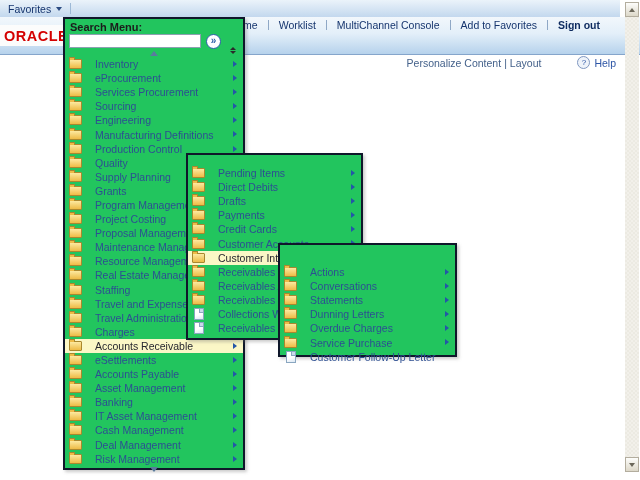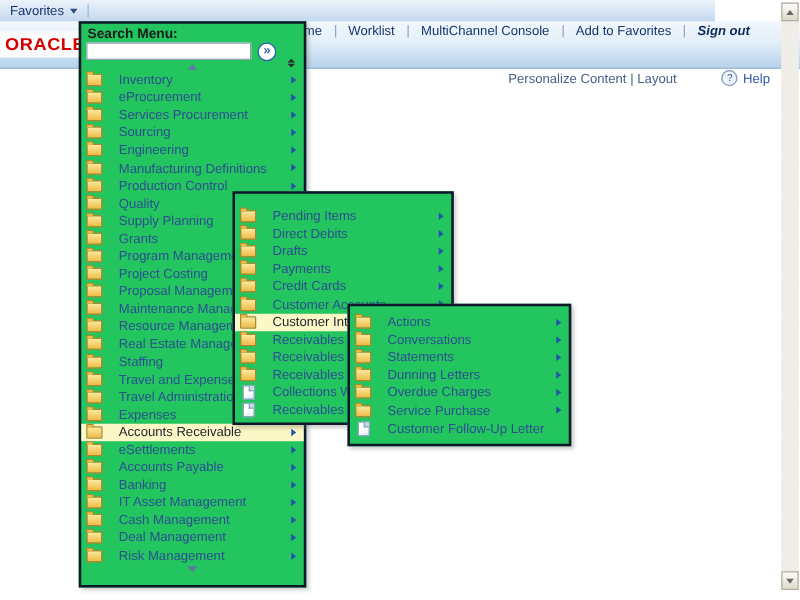--- a/index.html
+++ b/index.html
@@ -3,21 +3,21 @@
 <meta charset="utf-8">
 <style>
   html,body { margin:0; padding:0; }
   body {
     width:640px; height:480px; position:relative; overflow:hidden;
     background:#ffffff; font-family:"Liberation Sans", sans-serif;
     -webkit-font-smoothing:antialiased;
   }
   
   .tabbar {
-    position:absolute; top:0; left:0; width:572px; height:17px;
+    position:absolute; top:0; left:0; width:620px; height:17px;
     background:linear-gradient(#ebf3fa, #c3d8ee);
     border-bottom:1px solid #a9c2de;
     display:flex; align-items:stretch; font-size:10.5px; color:#16356e;
   }
   .tab { display:flex; align-items:center; gap:5px; padding:0 8px; }
   .tab.active {
     margin-left:7px; background:linear-gradient(#f8fbfe, #e3eff9);
     border-left:1px solid #9db9d6; border-right:1px solid #9db9d6;margin-top:32px;
   }
   .caret {
@@ -30,21 +30,21 @@
   .header-band {
     position:absolute; top:17px; left:0; width:640px; height:37px;
     background:linear-gradient(#f2f7fc 0%, #e3eff9 45%, #b6d2ec 100%);
     border-bottom:1px solid #85a5cb;
   }
   .links-row {
     position:absolute; top:1px; right:30px; height:14px;
     display:flex; align-items:center; font-size:10.5px; color:#16356e;
   }
   .link { padding:0 10px; cursor:default; }
-  .link.signout { font-weight:bold; color:#0d2a5f;font-style:italic; }
+  .link.signout { font-weight:bold; color:#0d2a5f; }
   .link-sep { width:1px; height:10px; background:#8fa8c6; }
   .logo-plate { position:absolute; top:8px; left:0; width:92px; height:21px; background:#fcfcfc; display:flex; align-items:center; }
   .logo-text { color:#d40000; font-weight:bold; font-size:14.5px; letter-spacing:0.5px; margin-left:4px; transform:scaleY(0.95); }
 
   
   .page-tools {
     position:absolute; top:56px; right:24px; display:flex; align-items:center;
     font-size:10.5px; color:#44618a;
   }
   .pt-sep { margin:0 3px; }
@@ -322,21 +322,21 @@
         <span class="icw">
           <span class="ic-folder"></span>
         </span>
         <span class="label">Travel Administration</span>
         <span class="arrow"></span>
       </div>
       <div class="mi">
         <span class="icw">
           <span class="ic-folder"></span>
         </span>
-        <span class="label">Expenses</span>
+        <span class="label">Charges</span>
         <span class="arrow"></span>
       </div>
       <div class="mi hl">
         <span class="icw">
           <span class="ic-folder"></span>
         </span>
         <span class="label">Accounts Receivable</span>
         <span class="arrow"></span>
       </div>
       <div class="mi">
@@ -344,20 +344,27 @@
           <span class="ic-folder"></span>
         </span>
         <span class="label">eSettlements</span>
         <span class="arrow"></span>
       </div>
       <div class="mi">
         <span class="icw">
           <span class="ic-folder"></span>
         </span>
         <span class="label">Accounts Payable</span>
+        <span class="arrow"></span>
+      </div>
+      <div class="mi">
+        <span class="icw">
+          <span class="ic-folder"></span>
+        </span>
+        <span class="label">Asset Management</span>
         <span class="arrow"></span>
       </div>
       <div class="mi">
         <span class="icw">
           <span class="ic-folder"></span>
         </span>
         <span class="label">Banking</span>
         <span class="arrow"></span>
       </div>
       <div class="mi">
@@ -475,21 +482,21 @@
       <div class="mi">
         <span class="icw">
           <span class="ic-page"></span>
         </span>
         <span class="label">Receivables WorkCenter</span>
       </div>
     </div>
 </div>
 
 <div class="menu-panel" id="panel3">
-  <div class="menu-list" style="margin-top:6px;">
+  <div class="menu-list" style="margin-top:20px;">
       <div class="mi">
         <span class="icw">
           <span class="ic-folder"></span>
         </span>
         <span class="label">Actions</span>
         <span class="arrow"></span>
       </div>
       <div class="mi">
         <span class="icw">
           <span class="ic-folder"></span>

